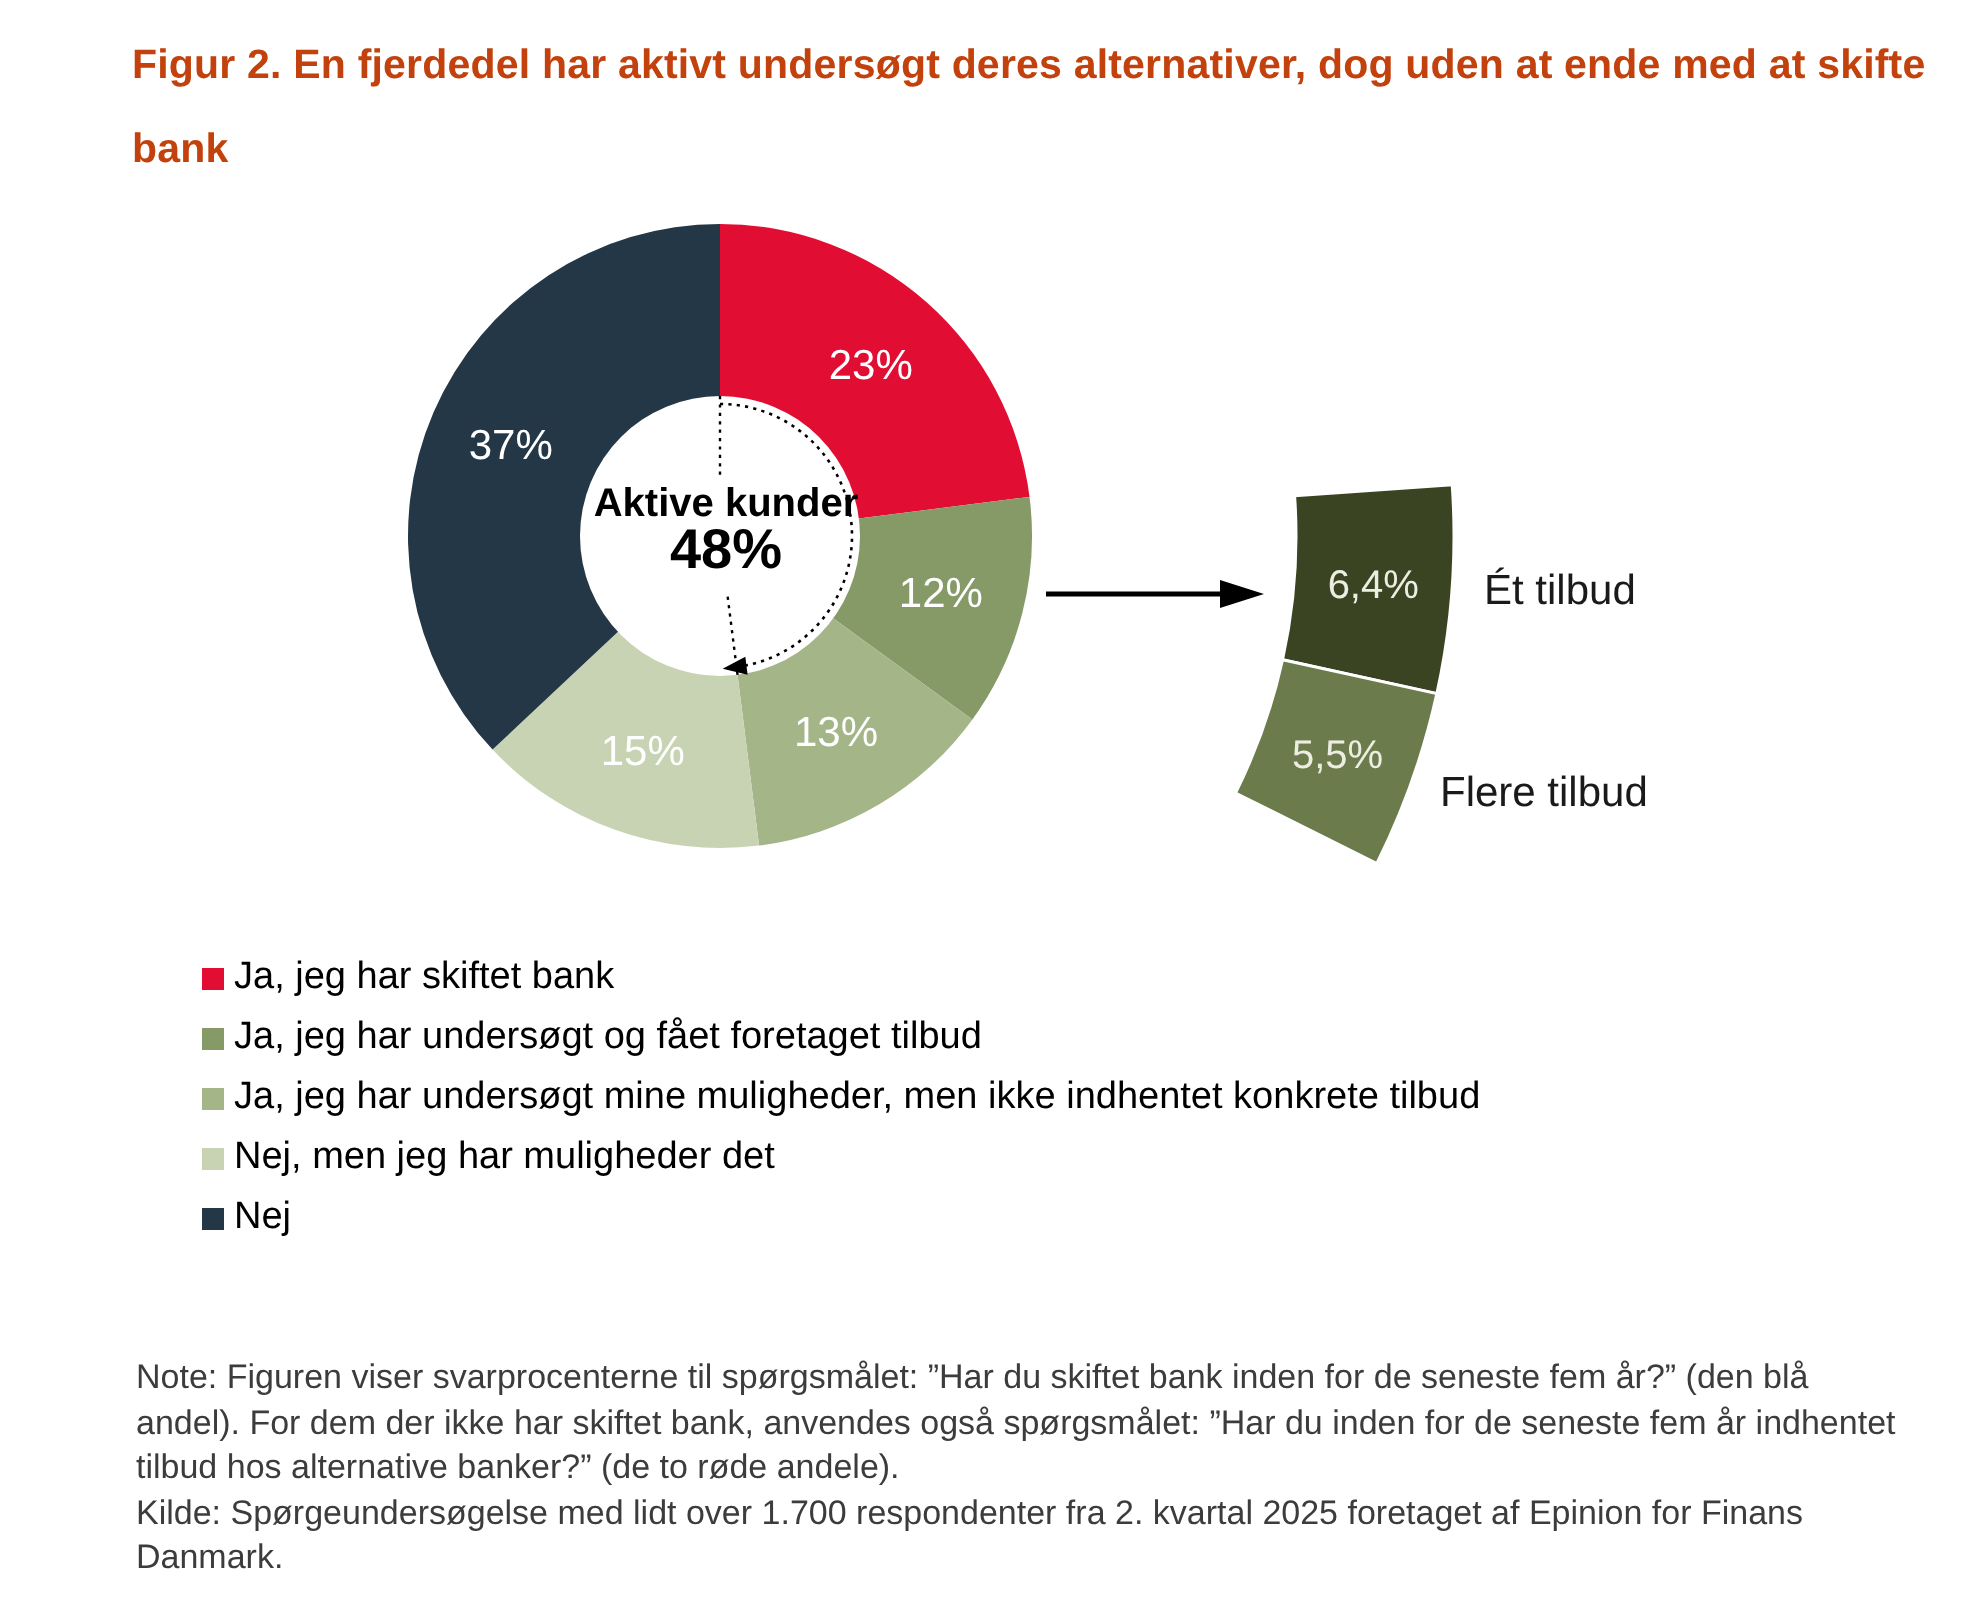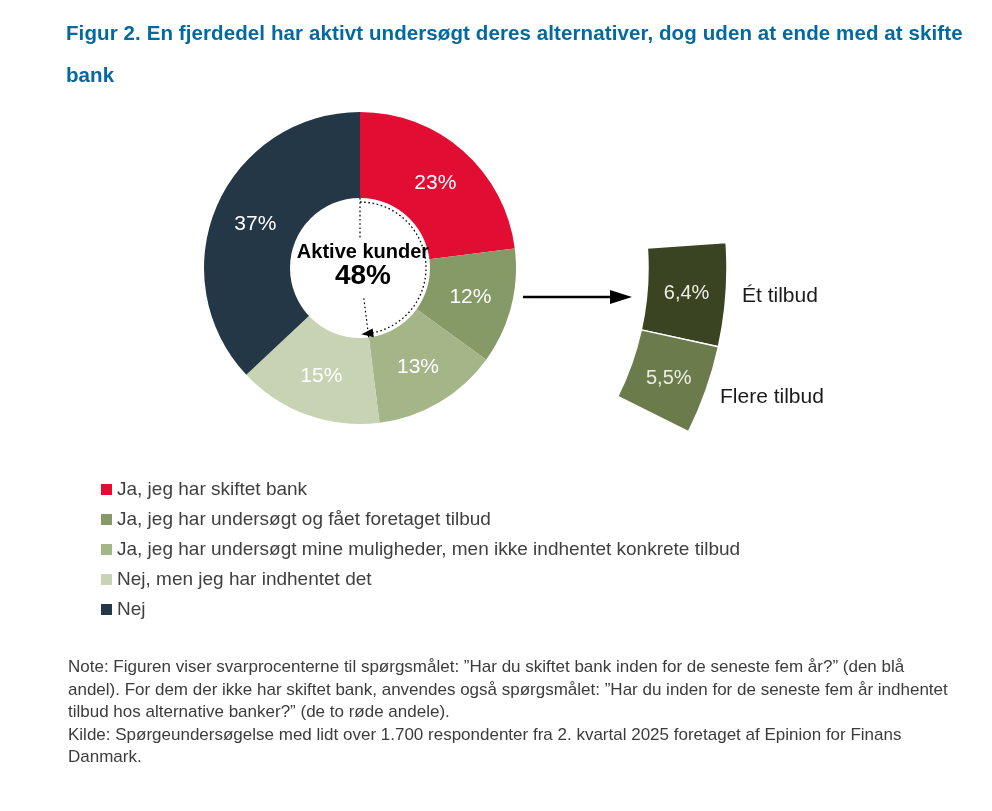--- a/index.html
+++ b/index.html
@@ -6,36 +6,36 @@
   body{
     position:relative;
     width:992px;height:811px;
     font-family:"Liberation Sans", sans-serif;
     color:#1a1a1a;
     overflow:hidden;
   }
   .figure-title{
     position:absolute;left:66px;top:12px;width:900px;
     font-size:20.5px;font-weight:bold;line-height:42px;
-    color:#0369a1;margin:0;letter-spacing:0.1px;
+    color:#c2410c;margin:0;letter-spacing:0.1px;
   }
   #chart{position:absolute;left:0;top:0;}
   .legend{
     position:absolute;left:101px;top:474px;
     list-style:none;margin:0;padding:0;
   }
   .legend li{
     display:flex;align-items:center;height:30px;
-    font-size:19px;color:#404040;
+    font-size:19px;color:#000000;
   }
   .legend .swatch{
     width:11px;height:11px;margin-right:5px;flex:0 0 11px;
   }
   .figure-note{
-    position:absolute;left:68px;top:656px;width:888px;
+    position:absolute;left:68px;top:678px;width:888px;
     font-size:17px;line-height:22.5px;color:#3c3c3c;
   }
   .figure-note p{margin:0;}
 </style>
 </head>
 <body>
 
 <h1 class="figure-title">Figur 2. En fjerdedel har aktivt undersøgt deres alternativer, dog uden at ende med at skifte bank</h1>
 
 <svg id="chart" width="992" height="470" viewBox="0 0 992 470">
@@ -74,21 +74,21 @@
     <li>
       <span class="swatch" style="background: rgb(133, 154, 103);"></span>
       <span>Ja, jeg har undersøgt og fået foretaget tilbud</span>
     </li>
     <li>
       <span class="swatch" style="background: rgb(164, 181, 136);"></span>
       <span>Ja, jeg har undersøgt mine muligheder, men ikke indhentet konkrete tilbud</span>
     </li>
     <li>
       <span class="swatch" style="background: rgb(200, 211, 179);"></span>
-      <span>Nej, men jeg har indhentet det</span>
+      <span>Nej, men jeg har muligheder det</span>
     </li>
     <li>
       <span class="swatch" style="background: rgb(35, 55, 70);"></span>
       <span>Nej</span>
     </li>
   </ul>
 
 <div class="figure-note">
   <p>Note: Figuren viser svarprocenterne til spørgsmålet: ”Har du skiftet bank inden for de seneste fem år?” (den blå andel). For dem der ikke har skiftet bank, anvendes også spørgsmålet: ”Har du inden for de seneste fem år indhentet tilbud hos alternative banker?” (de to røde andele).</p>
   <p>Kilde: Spørgeundersøgelse med lidt over 1.700 respondenter fra 2. kvartal 2025 foretaget af Epinion for Finans Danmark.</p>

